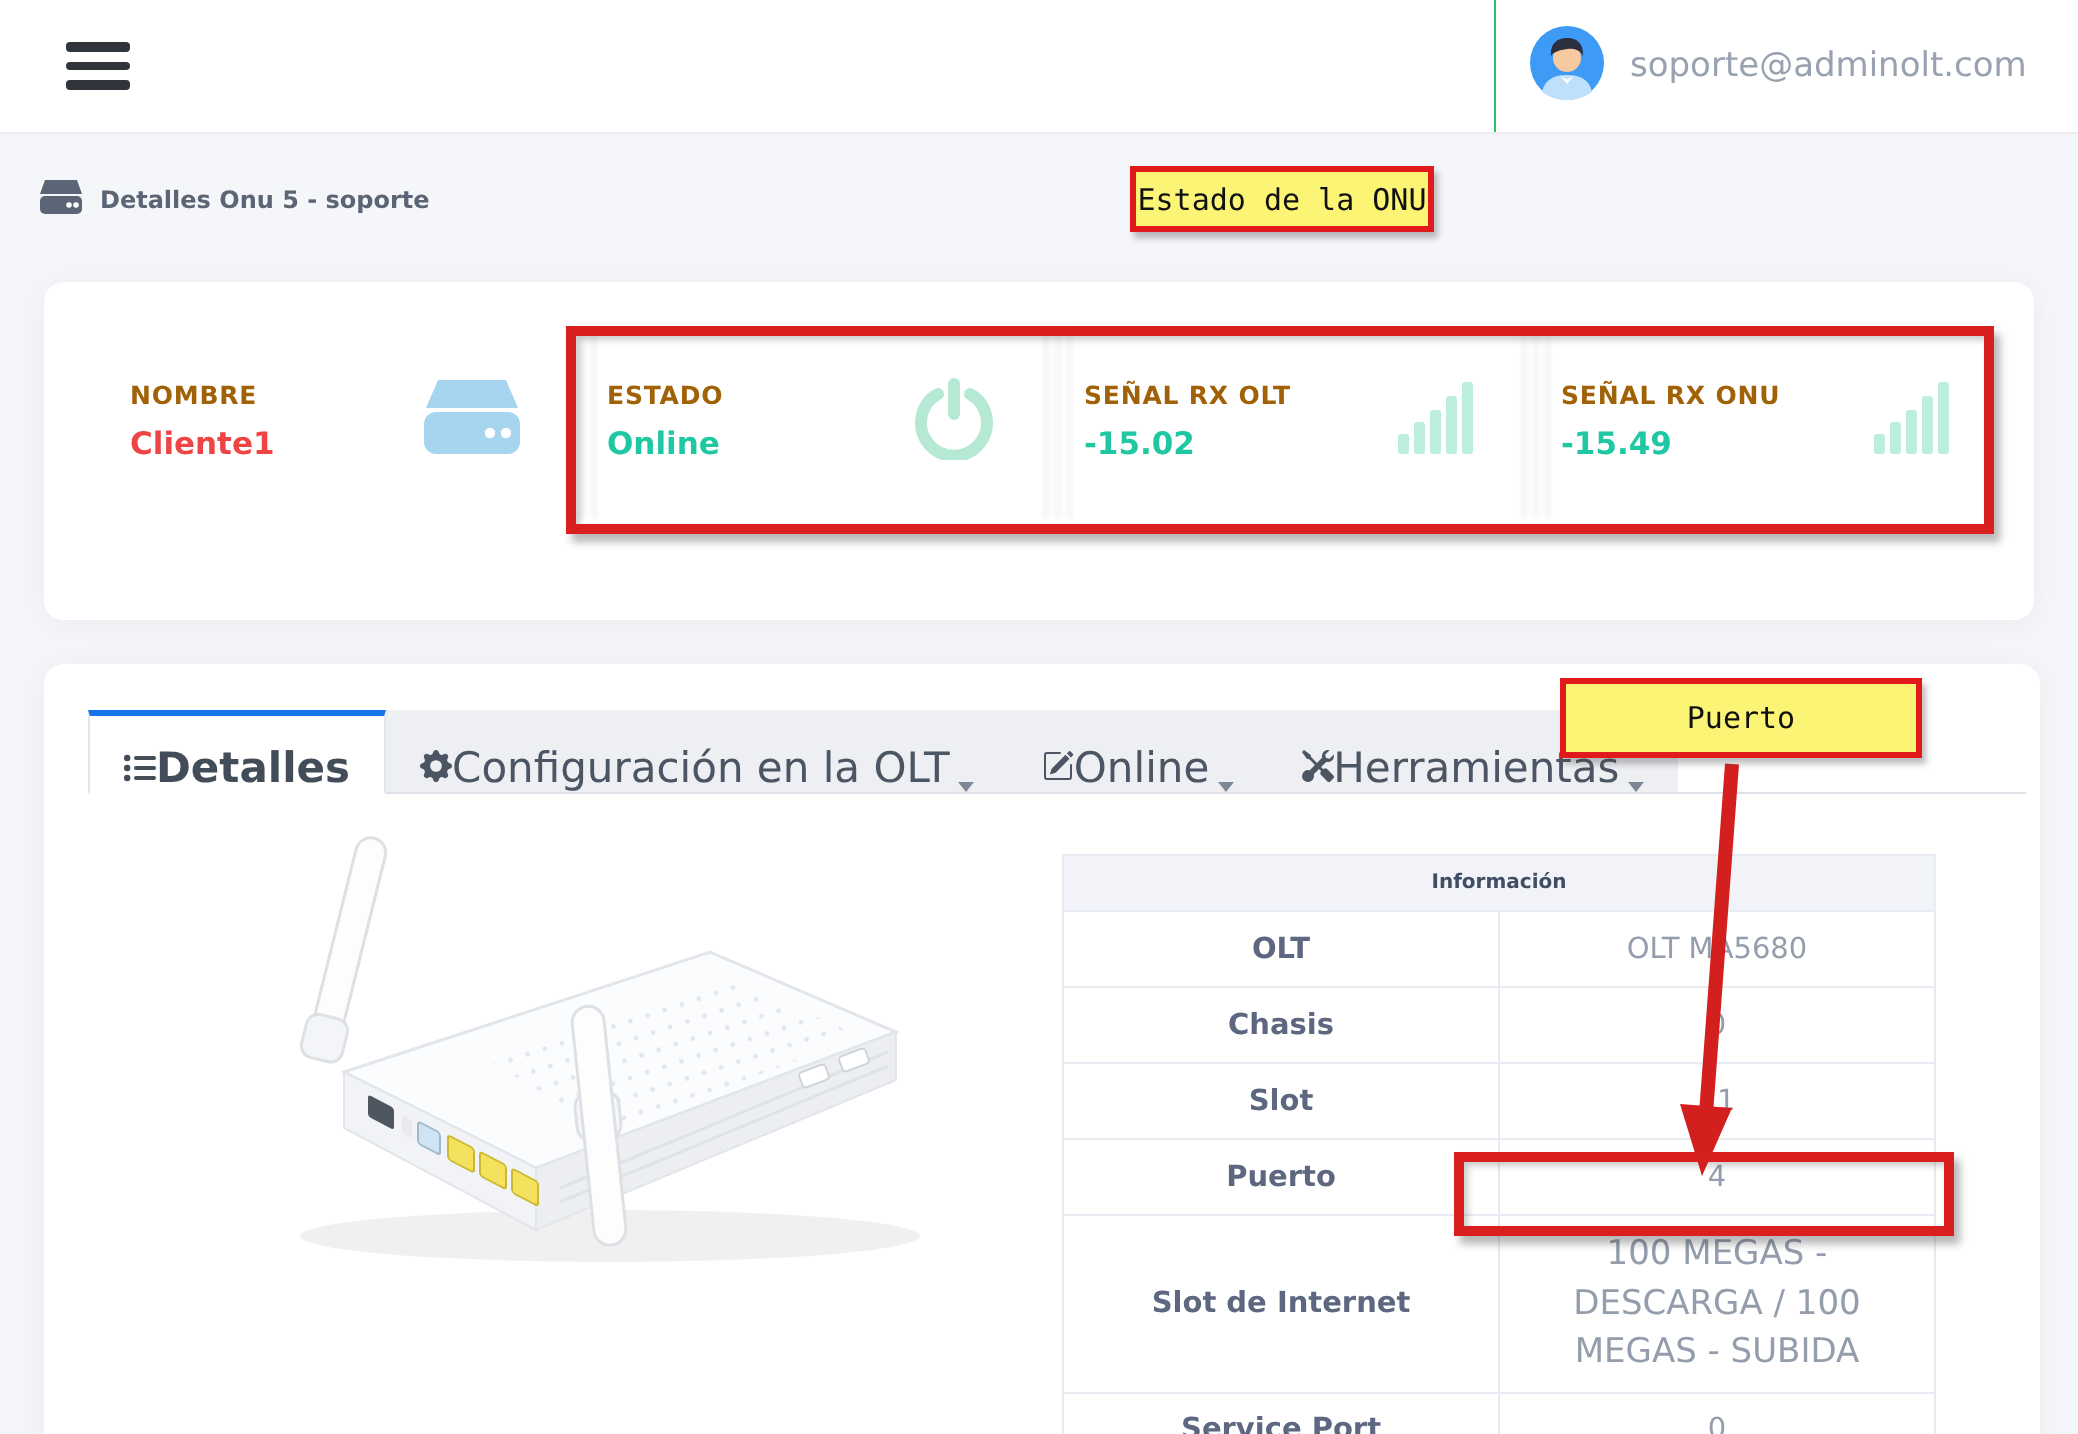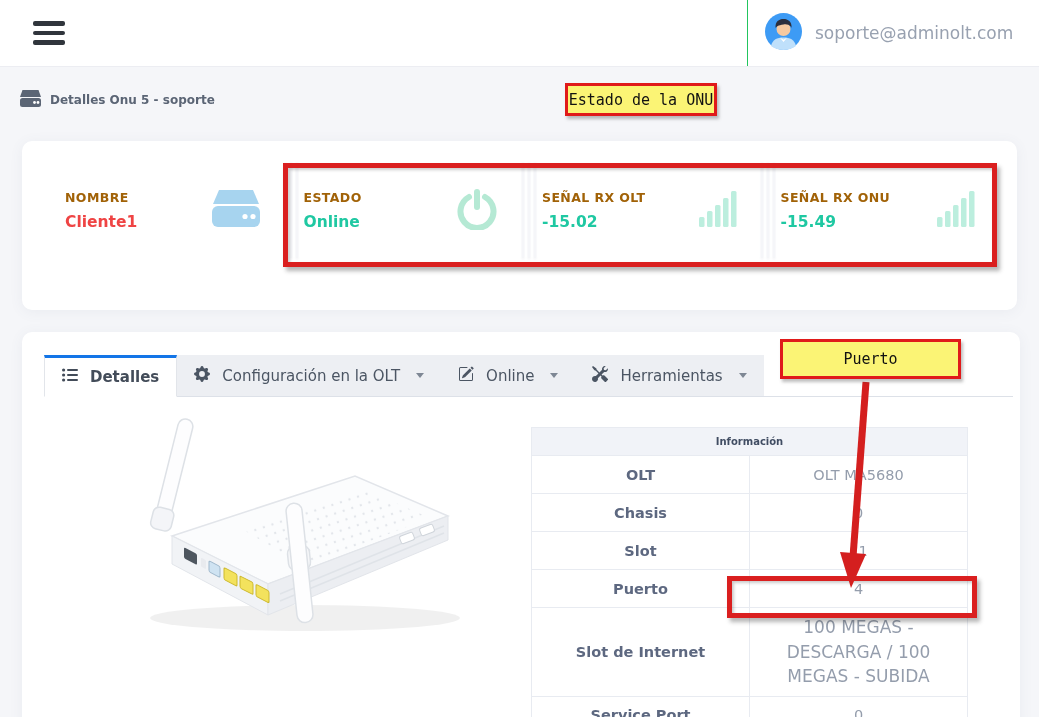--- a/index.html
+++ b/index.html
@@ -49,22 +49,22 @@
     background:repeating-linear-gradient(90deg,#e9ebf1 0 2px,transparent 2px 6px);
     filter:blur(1.2px); opacity:.8;
   }
 
   
   .tabs-nav {
     position:absolute; left:22px; right:7px; top:23px; height:42px;
     border-bottom:1px solid #dde1e8; display:flex; align-items:stretch;
   }
   .tab {
-    display:flex; align-items:center; gap:12px; padding:0 17px;
-    font-size:15px; color:#4b5563; cursor:pointer; white-space:nowrap;
+    display:flex; align-items:flex-end; gap:0; padding:0 17px;
+    font-size:21px; color:#4b5563; cursor:pointer; white-space:nowrap;
   }
   .tab.active {
     background:#ffffff; border-top:3px solid #1375e7;
     border-left:1px solid #e2e5ea; border-right:1px solid #e2e5ea;
     margin-bottom:-1px; border-bottom:1px solid #ffffff;
     font-weight:bold; color:#434c59;
   }
   .tab-strip { display:flex; background:#edeff3; }
   .caret {
     width:0; height:0; border-left:4.5px solid transparent; border-right:4.5px solid transparent;

